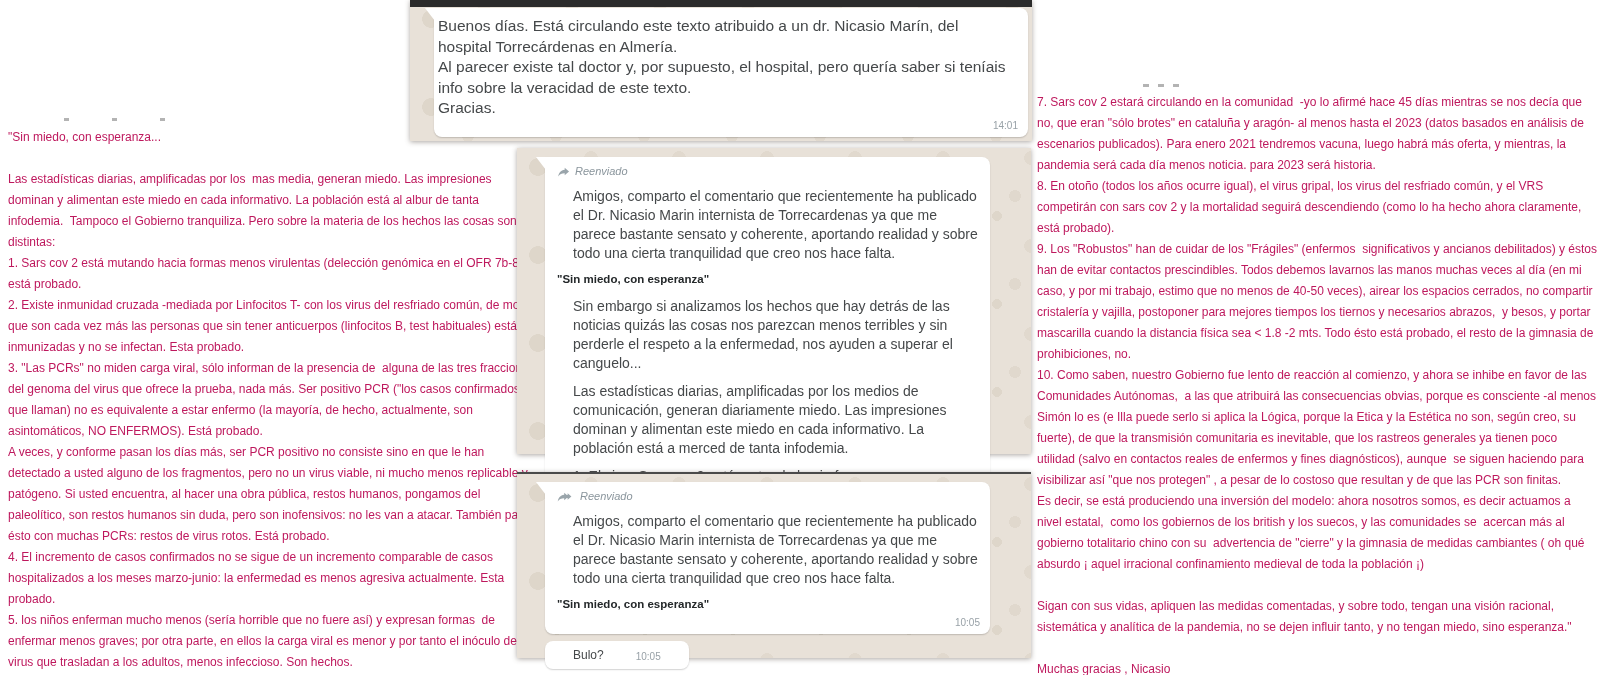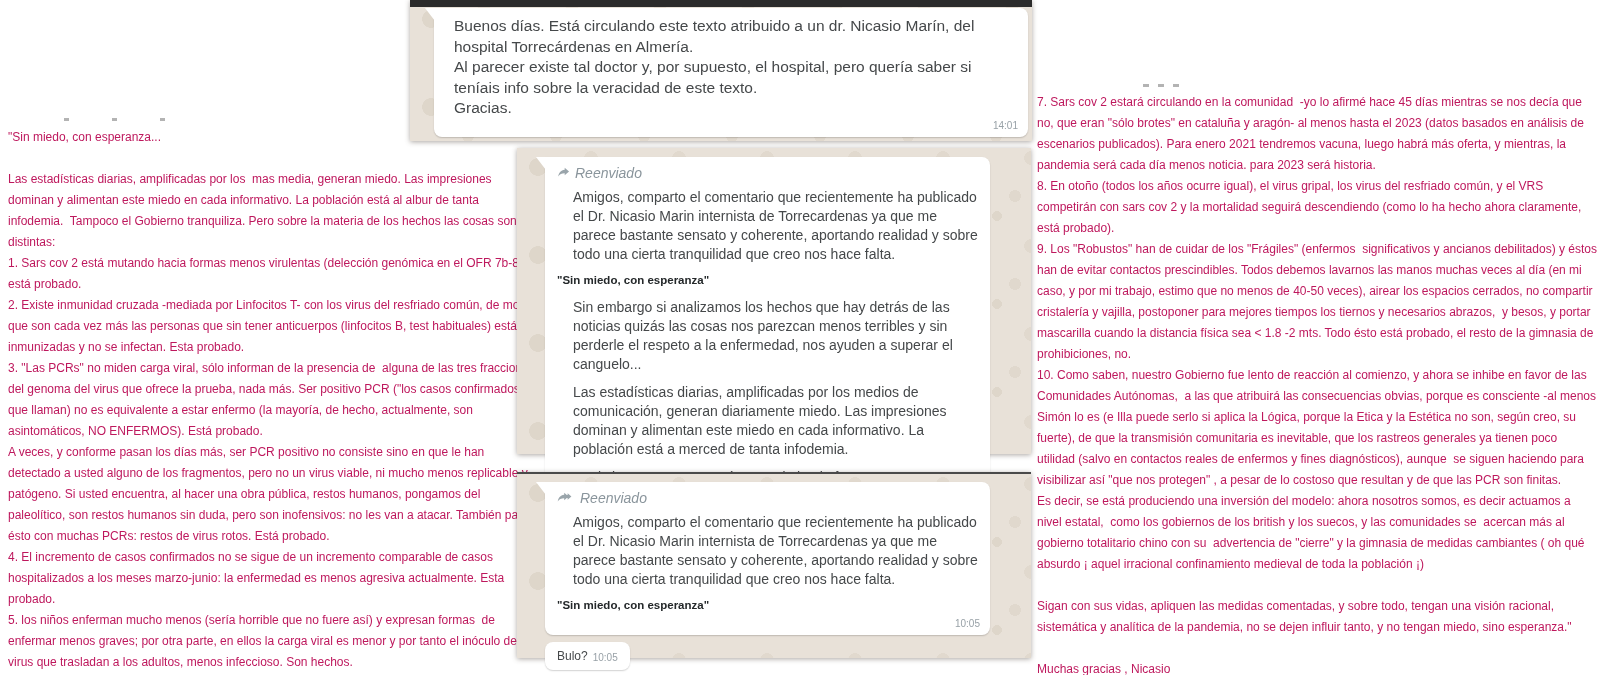--- a/index.html
+++ b/index.html
@@ -37,38 +37,38 @@
   .shot-c2 { left:517px; top:472px; width:514px; height:186px; border-top:2px solid #4a4a4a; }
 
   .dark-bar { position:absolute; left:0; top:0; width:100%; height:7px; background:#2b2b2b; }
 
   .bubble { position:relative; background:#ffffff; border-radius:8px;
             box-shadow:0 1px 1.5px rgba(0,0,0,.18); }
   .tail { border-top-left-radius:0; }
   .tail::before { content:""; position:absolute; top:0; left:-9px; width:10px; height:13px;
                   background:#ffffff; clip-path:polygon(0 0,100% 0,100% 100%); }
 
-  .bubble-a  { position:absolute; left:24px; top:8px; width:594px; height:129px; padding:8px 14px 8px 20px; }
+  .bubble-a  { position:absolute; left:24px; top:8px; width:594px; height:129px; padding:8px 14px 8px 4px; }
   .bubble-c1 { margin:9px 0 0 28px; width:445px; padding:8px 12px 12px 12px; }
   .bubble-c2 { margin:8px 0 0 28px; width:445px; padding:8px 12px 12px 12px; }
 
   .msg-text { font-size:14px; line-height:19px; color:#45484a; margin:0 0 9px 16px; }
   .msg-text:last-of-type { margin-bottom:0; }
   .msg-text.lg { font-size:15.5px; line-height:20.5px; white-space:pre-wrap; margin:0; }
   .msg-title { font-size:11.5px; line-height:15.5px; font-weight:700; color:#24282a; margin:0 0 9px 0; }
 
-  .fwd-label { display:flex; align-items:flex-start; gap:5px; font-size:14px; font-style:italic;
+  .fwd-label { display:flex; align-items:flex-start; gap:5px; font-size:11px; font-style:italic;
                color:#8a959c; margin:0 0 7px 0; }
   .fwd-label svg { flex:none; }
 
   .time { position:absolute; right:10px; bottom:6px; font-size:10px; color:#98a1a7; }
   .read-more { color:#27a7dd; text-decoration:none; cursor:pointer;padding-left:9px; }
 
-  .bubble-bulo { display:inline-flex; align-items:flex-end; gap:5px; margin:7px 0 0 28px;
-                 padding:7px 12px; border-radius:8px; background:#ffffff;
+  .bubble-bulo { display:inline-flex; align-items:flex-end; gap:32px; margin:7px 0 0 28px;
+                 padding:7px 28px; border-radius:8px; background:#ffffff;
                  box-shadow:0 1px 1.5px rgba(0,0,0,.18);text-align:center; }
   .bubble-bulo .bulo-text { font-size:12px; color:#45484a; }
   .bubble-bulo .bulo-time { font-size:10px; color:#98a1a7; position:static; }
 </style>
 </head>
 <body>
 
 <div class="canvas">
 
   <section class="shot shot-a wa-bg">

